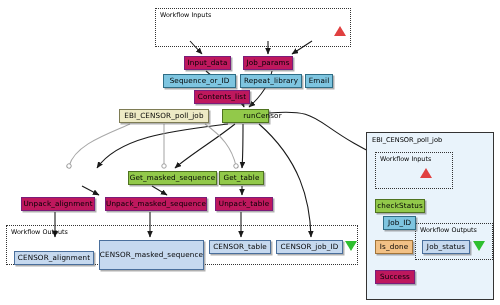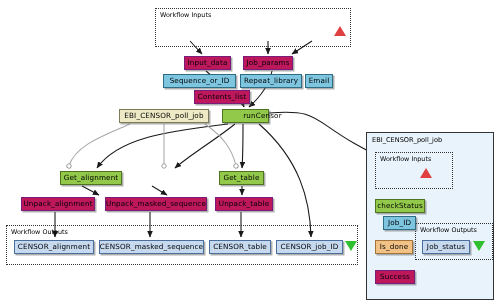--- a/index.html
+++ b/index.html
@@ -172,39 +172,39 @@
   </div>
   <div class="node magenta" style="left:194px; top:84px; width:56px; height:14px;margin-top:6px;">
     <span>Contents_list</span>
   </div>
   <div class="node cream" style="left:119px; top:109px; width:90px; height:14px;">
     <span>EBI_CENSOR_poll_job</span>
   </div>
   <div class="node green" style="left:222px; top:109px; width:47px; height:14px;padding-left:34px;">
     <span>runCensor</span>
   </div>
-  <div class="node green" style="left:60px; top:171px; width:62px; height:14px;">
-    <span>Get_alignment</span>
+  <div class="node green" style="left:128px; top:171px; width:89px; height:14px;">
+    <span>Get_masked_sequence</span>
   </div>
   <div class="node green" style="left:219px; top:171px; width:45px; height:14px;">
     <span>Get_table</span>
   </div>
   <div class="node magenta" style="left:105px; top:197px; width:102px; height:14px;">
     <span>Unpack_masked_sequence</span>
   </div>
   <div class="node magenta" style="left:21px; top:197px; width:74px; height:14px;">
     <span>Unpack_alignment</span>
   </div>
   <div class="node magenta" style="left:215px; top:197px; width:58px; height:14px;">
     <span>Unpack_table</span>
   </div>
-  <div class="node outblue" style="left:14px; top:240px; width:80px; height:14px;">
+  <div class="node outblue" style="left:14px; top:251px; width:80px; height:14px;">
     <span>CENSOR_alignment</span>
   </div>
-  <div class="node outblue" style="left:99px; top:240px; width:105px; height:14px;">
+  <div class="node outblue" style="left:99px; top:240px; width:105px; height:30px;">
     <span>CENSOR_masked_sequence</span>
   </div>
   <div class="node outblue" style="left:209px; top:240px; width:62px; height:14px;">
     <span>CENSOR_table</span>
   </div>
   <div class="node outblue" style="left:276px; top:240px; width:67px; height:14px;">
     <span>CENSOR_job_ID</span>
   </div>
   <div class="node blue" style="left:383px; top:168px; width:33px; height:14px;">
     <span>Job_ID</span>

